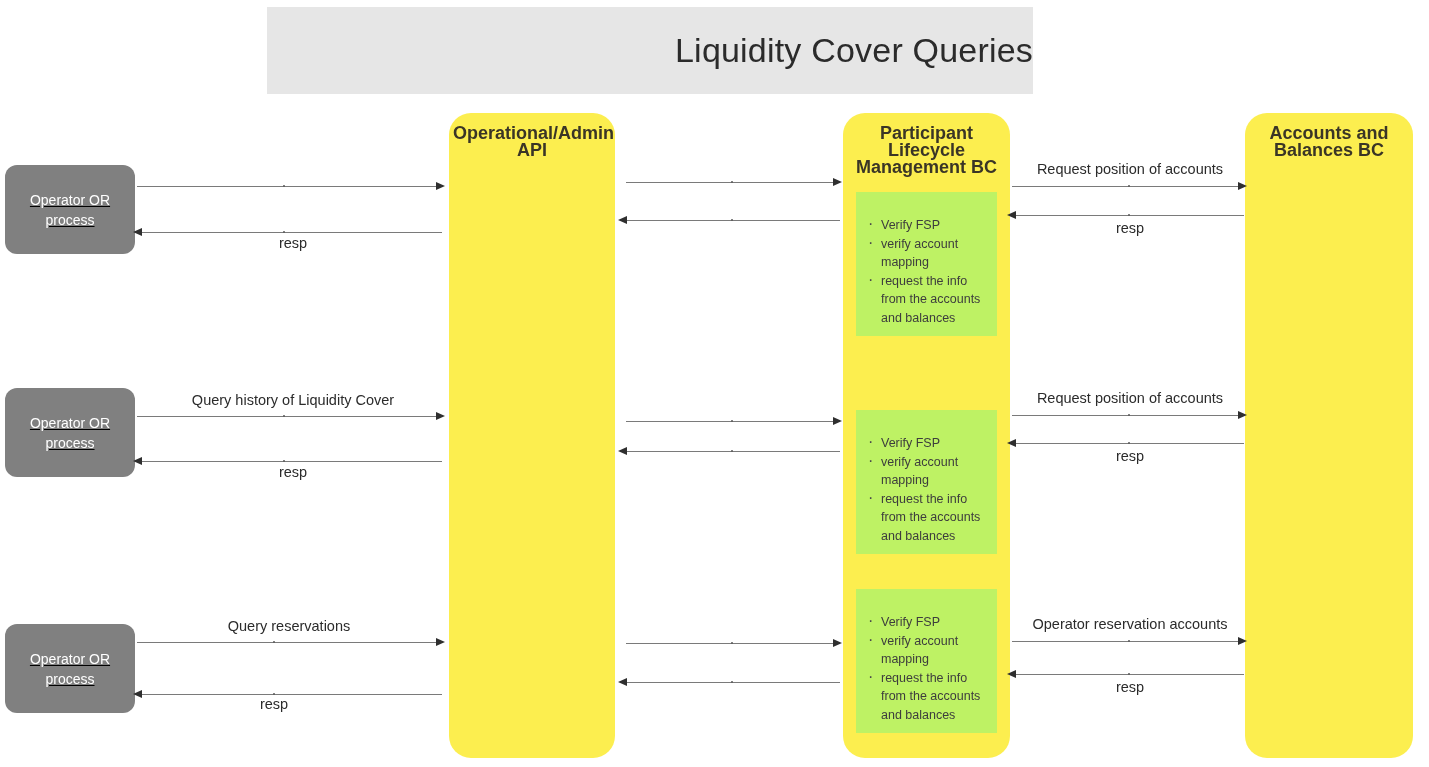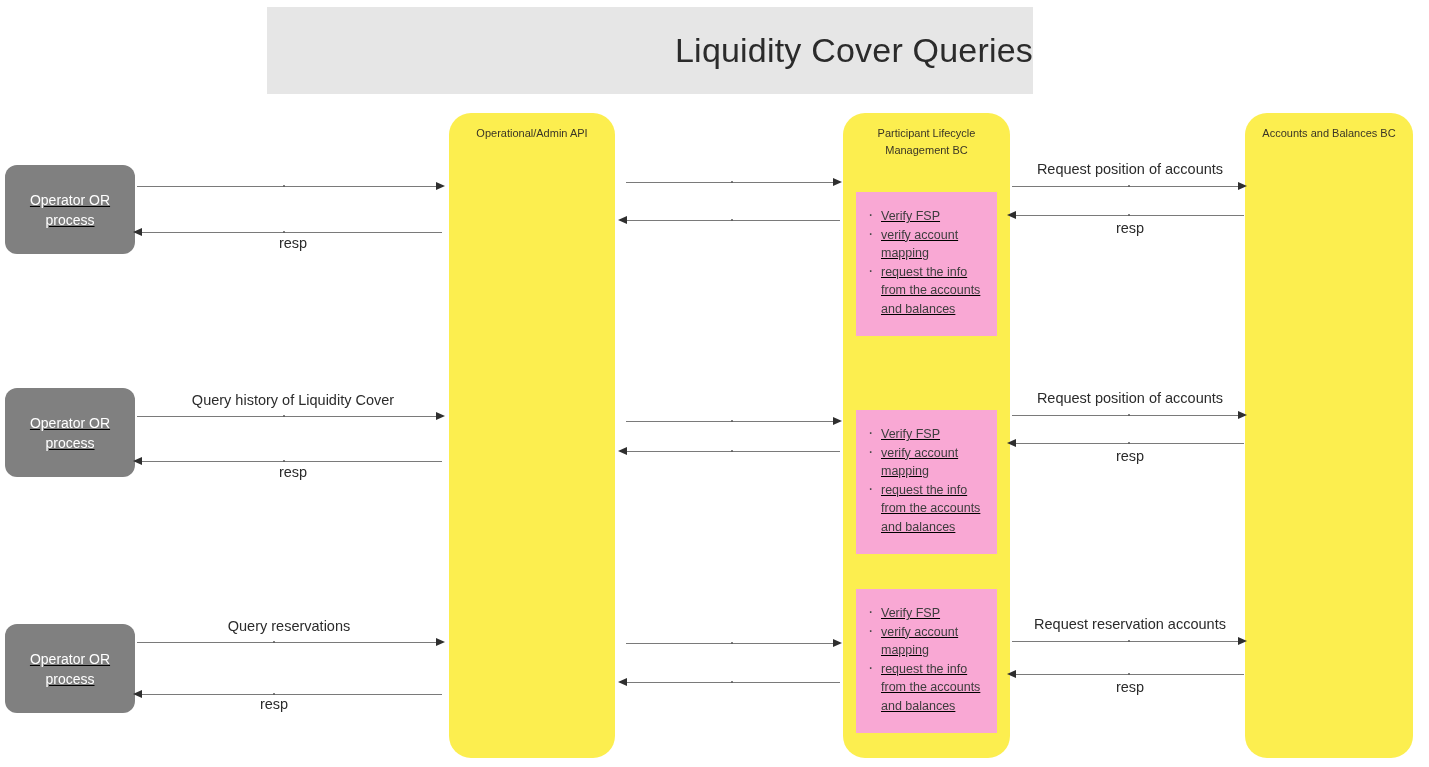--- a/index.html
+++ b/index.html
@@ -45,22 +45,22 @@
     position: absolute;
     background: #fcee4f;
     border-radius: 22px;
   }
   .lifeline-label {
     position: absolute;
     left: 0;
     right: 0;
     top: 12px;
     text-align: center;
-    font-size: 11px;
-    font-weight: normal;
+    font-size: 18px;
+    font-weight: bold;
     color: #3a3526;
     line-height: 17px;
     padding: 0 4px;
     box-sizing: border-box;
   }
 
   
   .actor-box {
     position: absolute;
     width: 130px;
@@ -75,24 +75,23 @@
   }
   .actor-label {
     color: #ffffff;
     font-size: 14px;
     line-height: 20px;
   }
 
   
   .note-box {
     position: absolute;
-    background: #f9a8d4;
+    background: #bef264;
     box-sizing: border-box;
-    padding: 15px 8px 9px 8px;
-    text-decoration: underline;
+    padding: 24px 8px 9px 8px;
   }
   .note-list {
     margin: 0;
     padding: 0;
     list-style: none;
   }
   .note-list li {
     position: relative;
     padding-left: 17px;
     font-size: 12.5px;
@@ -266,21 +265,21 @@
   <div class="arrow-label" style="left:139px; top:696px; width:270px;">resp</div>
 
   <div class="arrow" style="left:626px; top:643px; width:214px;"></div>
   <div class="arrow-dot" style="left:731px; top:642px;"></div>
   <div class="arrow-head right" style="left:833px; top:639px;"></div>
 
   <div class="arrow" style="left:626px; top:682px; width:214px;"></div>
   <div class="arrow-dot" style="left:731px; top:681px;"></div>
   <div class="arrow-head left" style="left:618px; top:678px;"></div>
 
-  <div class="arrow-label" style="left:1005px; top:616px; width:250px;">Request reservation accounts</div>
+  <div class="arrow-label" style="left:1005px; top:616px; width:250px;">Operator reservation accounts</div>
   <div class="arrow" style="left:1012px; top:641px; width:232px;"></div>
   <div class="arrow-dot" style="left:1128px; top:640px;"></div>
   <div class="arrow-head right" style="left:1238px; top:637px;"></div>
 
   <div class="arrow" style="left:1012px; top:674px; width:232px;"></div>
   <div class="arrow-dot" style="left:1128px; top:673px;"></div>
   <div class="arrow-head left" style="left:1007px; top:670px;"></div>
   <div class="arrow-label" style="left:1005px; top:679px; width:250px;">resp</div>
 
 </div>

